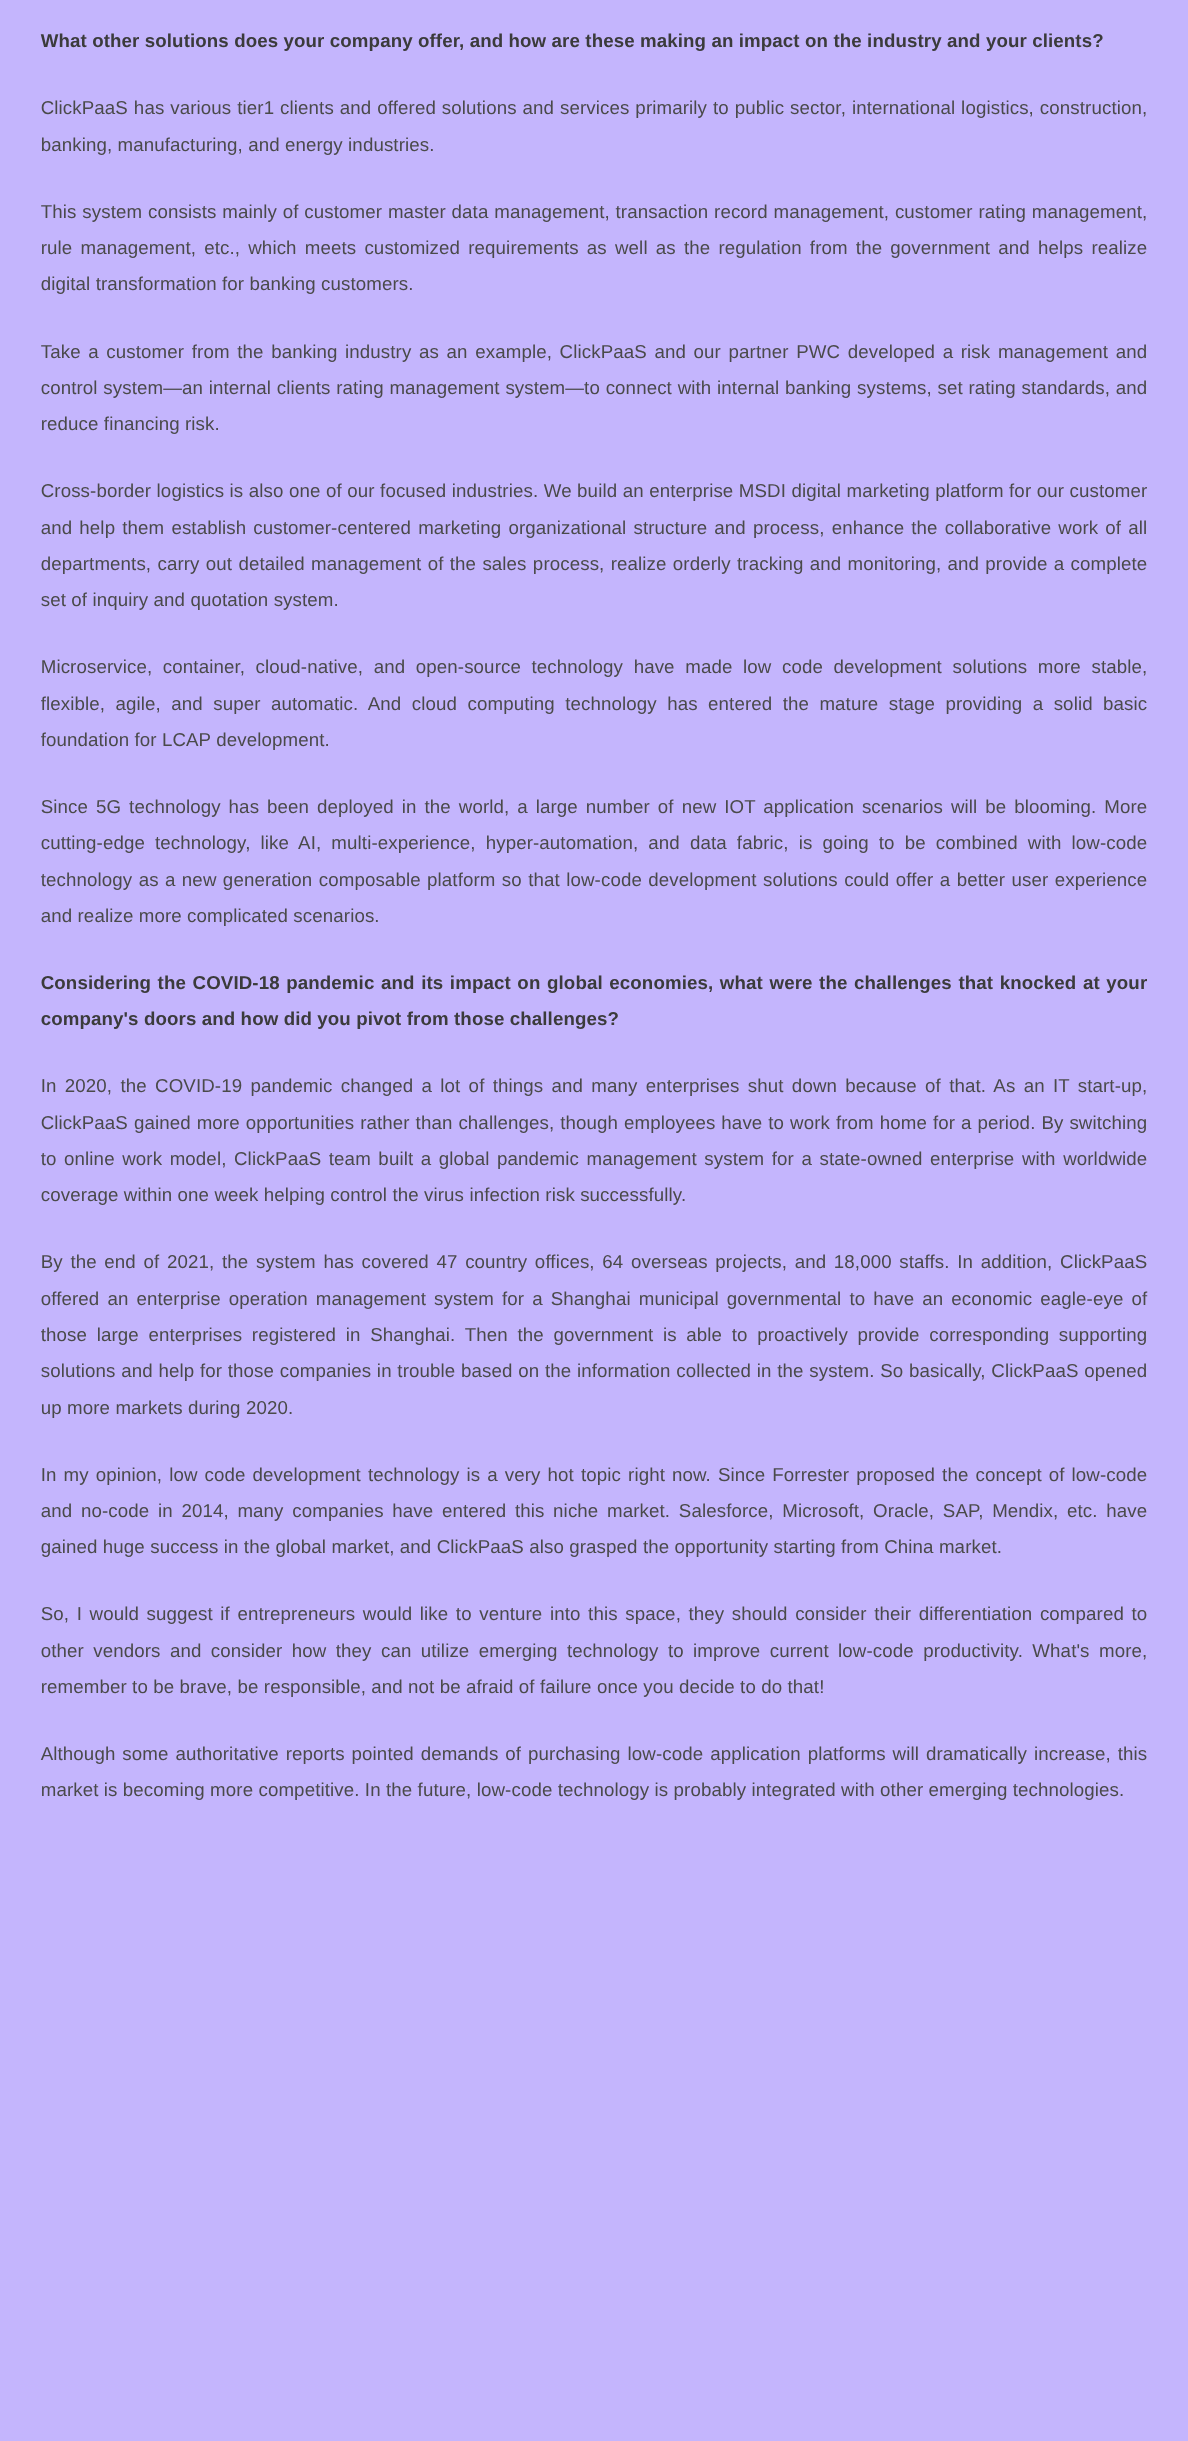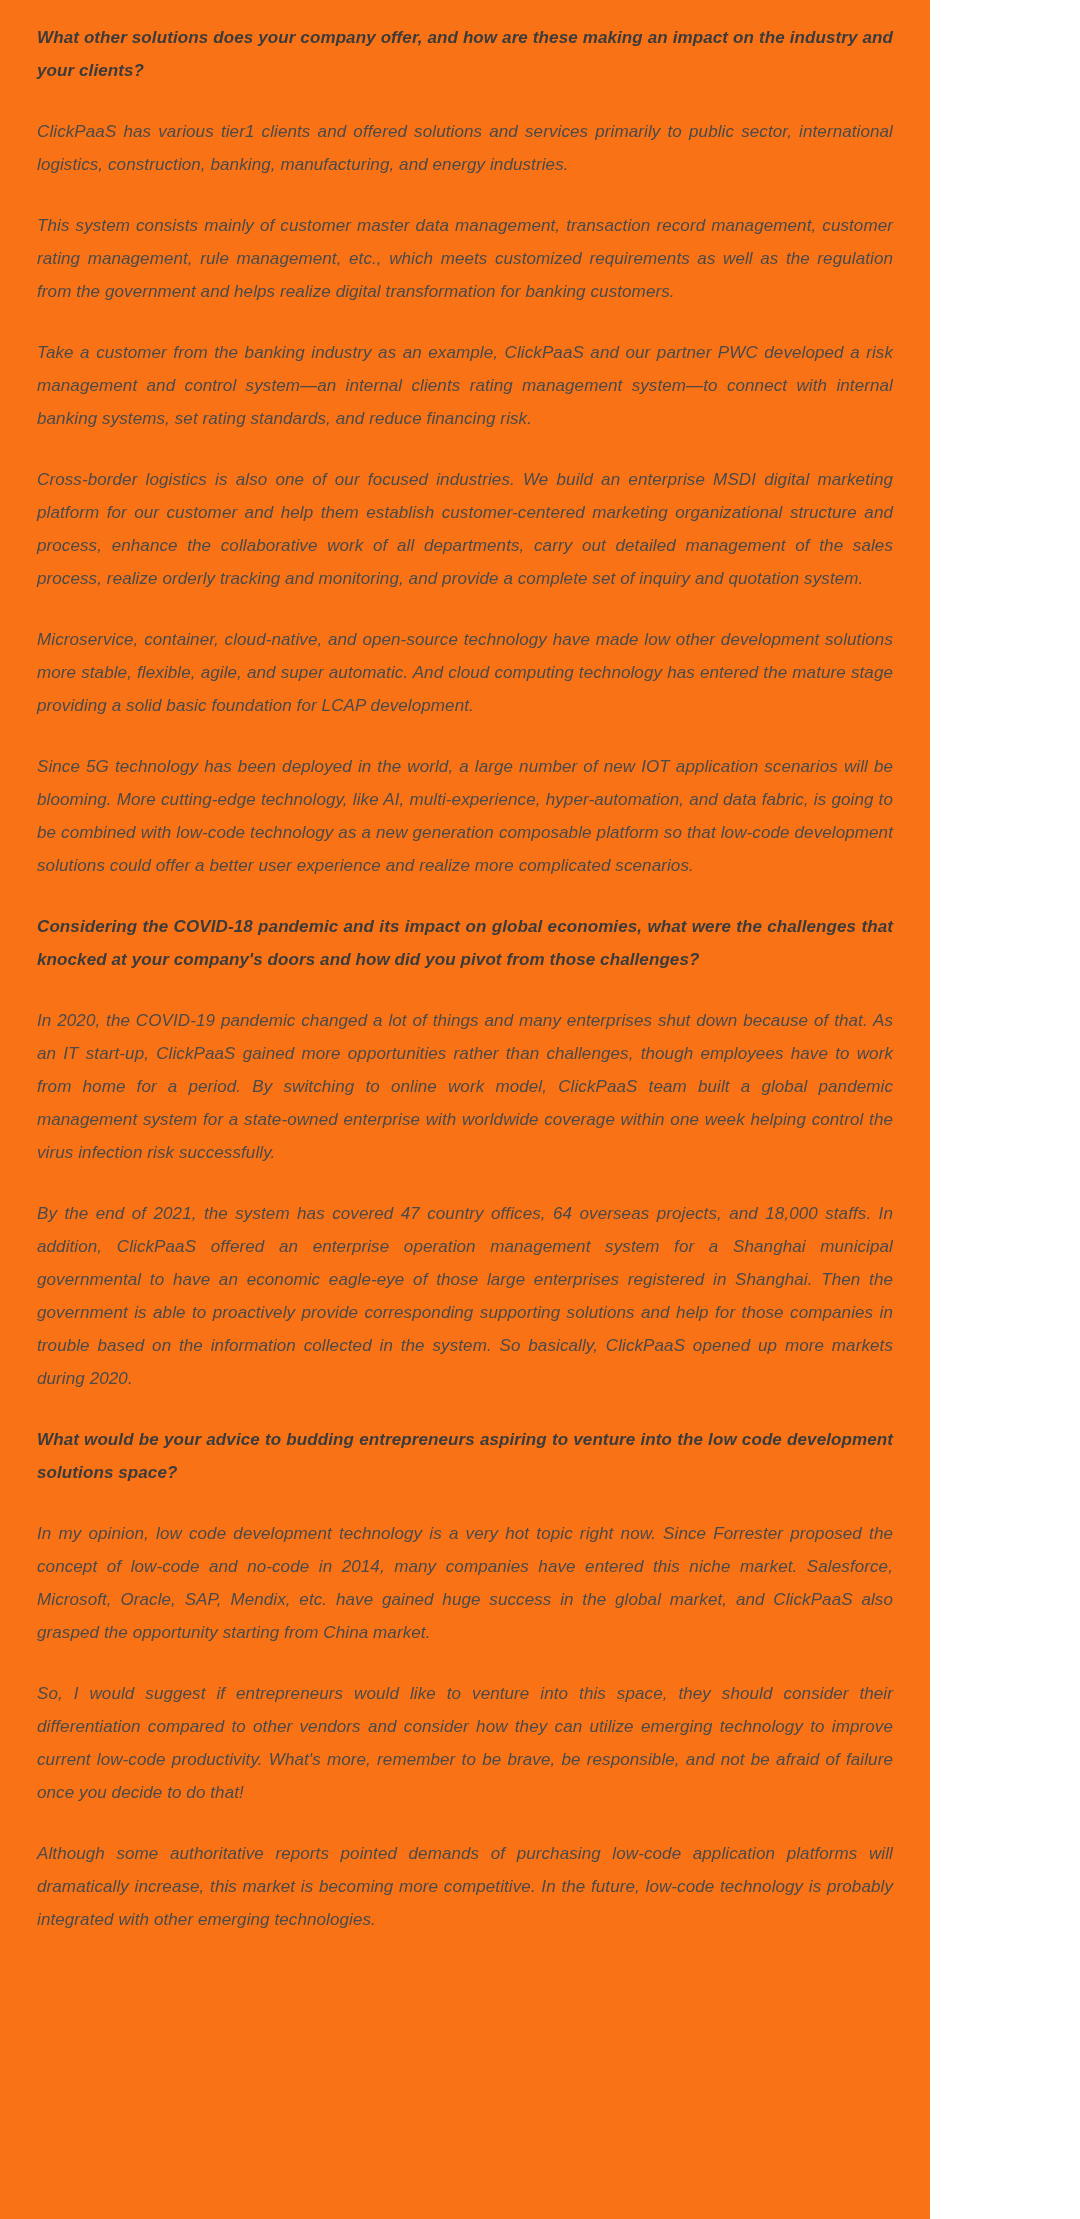--- a/index.html
+++ b/index.html
@@ -1,26 +1,25 @@
 <!DOCTYPE html>
 <html><head>
 <meta charset="utf-8">
 <style>
   html, body {
     margin: 0;
     padding: 0;
     background: #ffffff;
   }
   .page {
-    width: 930px;
+    width: 1080px;
     min-height: 2219px;
     box-sizing: border-box;
-    background: #f97316;
+    background: #c4b5fd;
     padding: 21px 37px 10px 37px;
-    font-style: italic;
   }
   .article-body p {
     font-family: "Liberation Sans", "DejaVu Sans", sans-serif;
     font-size: 17px;
     line-height: 33px;
     text-align: justify;
     margin: 0 0 28px 0;
     letter-spacing: 0.1px;
   }
   .article-body p.answer {
@@ -40,23 +39,22 @@
 <body>
 
 <div class="page">
   <div class="article-body">
 
   <p class="question">What other solutions does your company offer, and how are these making an impact on the industry and your clients?</p>
       <p class="answer">ClickPaaS has various tier1 clients and offered solutions and services primarily to public sector, international logistics, construction, banking, manufacturing, and energy industries.</p>
       <p class="answer">This system consists mainly of customer master data management, transaction record management, customer rating management, rule management, etc., which meets customized requirements as well as the regulation from the government and helps realize digital transformation for banking customers.</p>
       <p class="answer">Take a customer from the banking industry as an example, ClickPaaS and our partner PWC developed a risk management and control system—an internal clients rating management system—to connect with internal banking systems, set rating standards, and reduce financing risk.</p>
       <p class="answer">Cross-border logistics is also one of our focused industries. We build an enterprise MSDI digital marketing platform for our customer and help them establish customer-centered marketing organizational structure and process, enhance the collaborative work of all departments, carry out detailed management of the sales process, realize orderly tracking and monitoring, and provide a complete set of inquiry and quotation system.</p>
-      <p class="answer">Microservice, container, cloud-native, and open-source technology have made low other development solutions more stable, flexible, agile, and super automatic. And cloud computing technology has entered the mature stage providing a solid basic foundation for LCAP development.</p>
+      <p class="answer">Microservice, container, cloud-native, and open-source technology have made low code development solutions more stable, flexible, agile, and super automatic. And cloud computing technology has entered the mature stage providing a solid basic foundation for LCAP development.</p>
       <p class="answer">Since 5G technology has been deployed in the world, a large number of new IOT application scenarios will be blooming. More cutting-edge technology, like AI, multi-experience, hyper-automation, and data fabric, is going to be combined with low-code technology as a new generation composable platform so that low-code development solutions could offer a better user experience and realize more complicated scenarios.</p>
       <p class="question">Considering the COVID-18 pandemic and its impact on global economies, what were the challenges that knocked at your company's doors and how did you pivot from those challenges?</p>
       <p class="answer">In 2020, the COVID-19 pandemic changed a lot of things and many enterprises shut down because of that. As an IT start-up, ClickPaaS gained more opportunities rather than challenges, though employees have to work from home for a period. By switching to online work model, ClickPaaS team built a global pandemic management system for a state-owned enterprise with worldwide coverage within one week helping control the virus infection risk successfully.</p>
       <p class="answer">By the end of 2021, the system has covered 47 country offices, 64 overseas projects, and 18,000 staffs. In addition, ClickPaaS offered an enterprise operation management system for a Shanghai municipal governmental to have an economic eagle-eye of those large enterprises registered in Shanghai. Then the government is able to proactively provide corresponding supporting solutions and help for those companies in trouble based on the information collected in the system. So basically, ClickPaaS opened up more markets during 2020.</p>
-      <p class="question">What would be your advice to budding entrepreneurs aspiring to venture into the low code development solutions space?</p>
       <p class="answer">In my opinion, low code development technology is a very hot topic right now. Since Forrester proposed the concept of low-code and no-code in 2014, many companies have entered this niche market. Salesforce, Microsoft, Oracle, SAP, Mendix, etc. have gained huge success in the global market, and ClickPaaS also grasped the opportunity starting from China market.</p>
       <p class="answer">So, I would suggest if entrepreneurs would like to venture into this space, they should consider their differentiation compared to other vendors and consider how they can utilize emerging technology to improve current low-code productivity. What's more, remember to be brave, be responsible, and not be afraid of failure once you decide to do that!</p>
       <p class="answer">Although some authoritative reports pointed demands of purchasing low-code application platforms will dramatically increase, this market is becoming more competitive. In the future, low-code technology is probably integrated with other emerging technologies.</p>
     </div>
 </div>
 
 </body></html>

